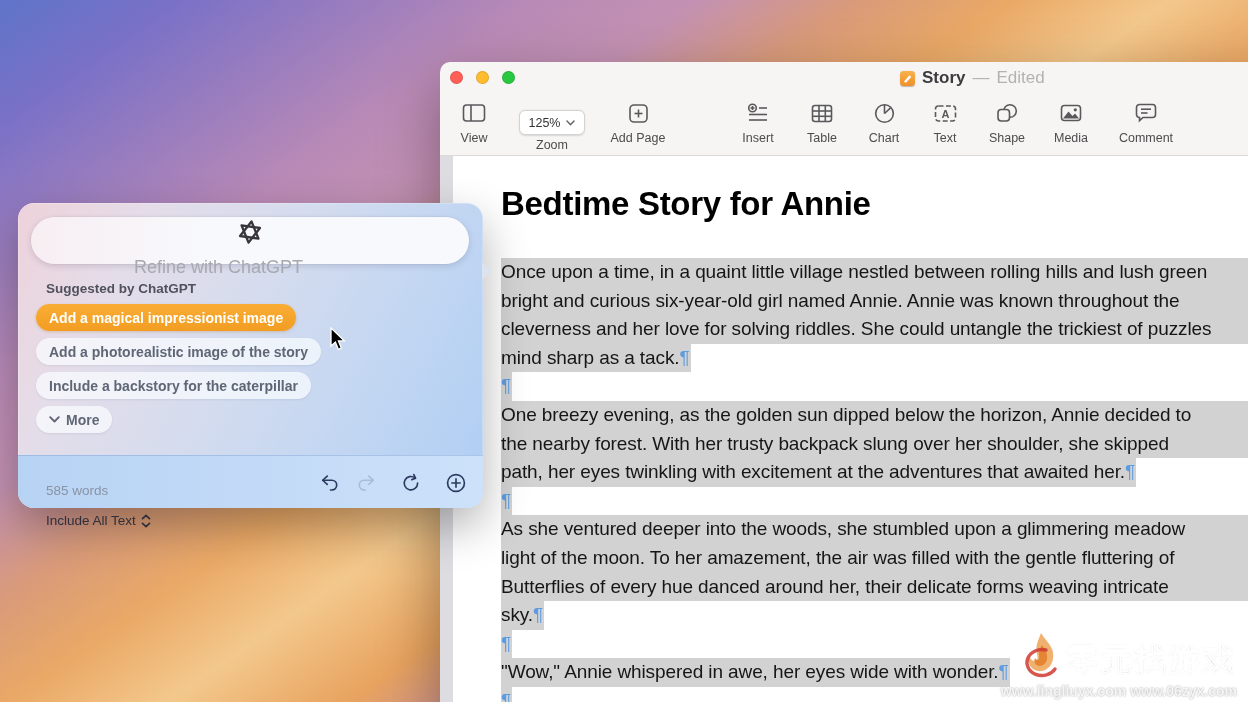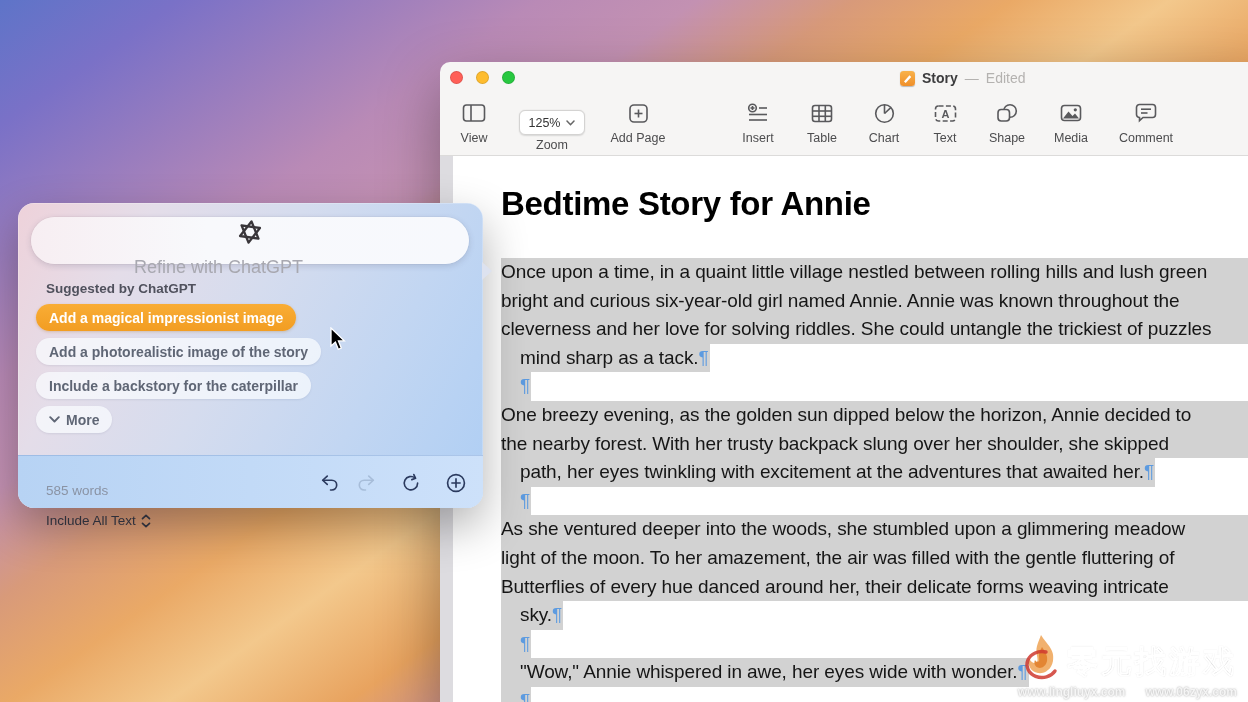--- a/index.html
+++ b/index.html
@@ -16,21 +16,21 @@
   
   .window { position:absolute; left:440px; top:62px; width:830px; height:660px;
     border-radius:10px 10px 0 0; background:#f6f5f4;
     box-shadow:0 22px 60px rgba(0,0,0,.35); }
   .titlebar { position:absolute; left:0; top:0; right:0; height:32px; }
   .traffic { position:absolute; top:8.5px; width:13px; height:13px; border-radius:50%; }
   .tl-red    { left:9.5px;  background:#ff5f57; border:.5px solid rgba(0,0,0,.12); }
   .tl-yellow { left:35.5px; background:#febc2e; border:.5px solid rgba(0,0,0,.12); }
   .tl-green  { left:61.5px; background:#28c840; border:.5px solid rgba(0,0,0,.12); }
   .title-group { position:absolute; left:460px; top:7px; height:18px; display:flex; align-items:center; gap:7px;
-    font-size:14px; }
+    font-size:17px; }
   .doc-app-icon { width:15px; height:15px; border-radius:3.5px;
     background:linear-gradient(180deg,#f9b24a,#ef8f2a); position:relative; box-shadow:0 .5px 1px rgba(0,0,0,.25); }
   .doc-app-icon svg { position:absolute; inset:0; }
   .title-name { font-weight:bold; color:#3c3c3e; }
   .title-sep, .title-status { color:#b4b2b0; }
 
   
   .toolbar { position:absolute; left:0; top:32px; right:0; height:62px; border-bottom:1px solid #dcdbda; }
   .tb-item { position:absolute; top:4px; width:90px; transform:translateX(-50%); text-align:center; cursor:default; }
   .tb-icon { height:30px; display:flex; align-items:center; justify-content:center; }
@@ -43,21 +43,21 @@
   
   .doc-canvas { position:absolute; left:0; top:94px; right:0; bottom:0; background:#dddce0; overflow:visible; }
   .page { position:absolute; left:13px; top:0; right:-90px; bottom:-20px; background:#ffffff; }
   .page-inner { padding:26px 0 0 48px; }
   h1.doc-title { font-size:33px; line-height:44px; font-weight:bold; color:#000; margin-bottom:32px;
     letter-spacing:-.3px; }
   .doc-line { height:28.6px; line-height:28.6px; white-space:nowrap; font-size:19px; color:#161616;
     letter-spacing:-.1px; }
   .hl { background:#d2d2d2; }
   .hl.full { display:block; width:1400px; }
-  .hl.end { display:inline-block; padding-right:1px;padding-left:19px; }
+  .hl.end { display:inline-block; padding-right:1px; }
   .pilcrow { color:#5d9be0; }
 
   
   .popup { position:absolute; left:18px; top:203px; width:465px; height:305px; border-radius:16px;
     background:linear-gradient(118deg,#eed2da 0%,#e4dde9 22%,#d5dcee 46%,#c2d6f2 72%,#aecef4 100%);
     box-shadow:0 18px 45px rgba(0,0,0,.30), 0 0 0 .5px rgba(255,255,255,.45) inset; z-index:5; }
   .popup-tail { position:absolute; right:-9px; top:59px; width:0; height:0;
     border-top:9px solid transparent; border-bottom:9px solid transparent; border-left:10px solid #dde2ef; }
   .gpt-input { position:absolute; left:13px; top:14px; width:438px; height:47px; border-radius:24px;
     background:linear-gradient(90deg,#f7eef2,#f8f9fc 40%,#f7f9fd);
@@ -87,22 +87,22 @@
 
   
   .cursor { position:absolute; left:330px; top:327px; z-index:20; }
 
   
   .watermark { position:absolute; right:11px; bottom:3px; z-index:15; text-align:right; }
   .wm-brand-row { position:relative; display:inline-block; }
   .wm-flame { position:absolute; left:-56px; top:-10px; }
   .wm-brand { font-size:31px; font-weight:bold; letter-spacing:3px; color:#c6c6c6;
     -webkit-text-stroke:1px #ffffff; text-shadow:0 0 1px rgba(130,130,130,.6);margin-top:12px; }
-  .wm-urls { margin-top:2px; display:flex; gap:20px; justify-content:flex-end;
-    font-size:12px; font-weight:bold; color:#f5f5f5; text-shadow:0 0 2px rgba(120,120,120,.7); }
+  .wm-urls { margin-top:2px; display:flex; gap:4px; justify-content:flex-end;
+    font-size:14px; font-weight:bold; color:#f5f5f5; text-shadow:0 0 2px rgba(120,120,120,.7); }
 </style>
 </head>
 <body>
 
 <div class="desktop">
 
   <div class="window">
     <div class="titlebar">
       <div class="traffic tl-red"></div>
       <div class="traffic tl-yellow"></div>

